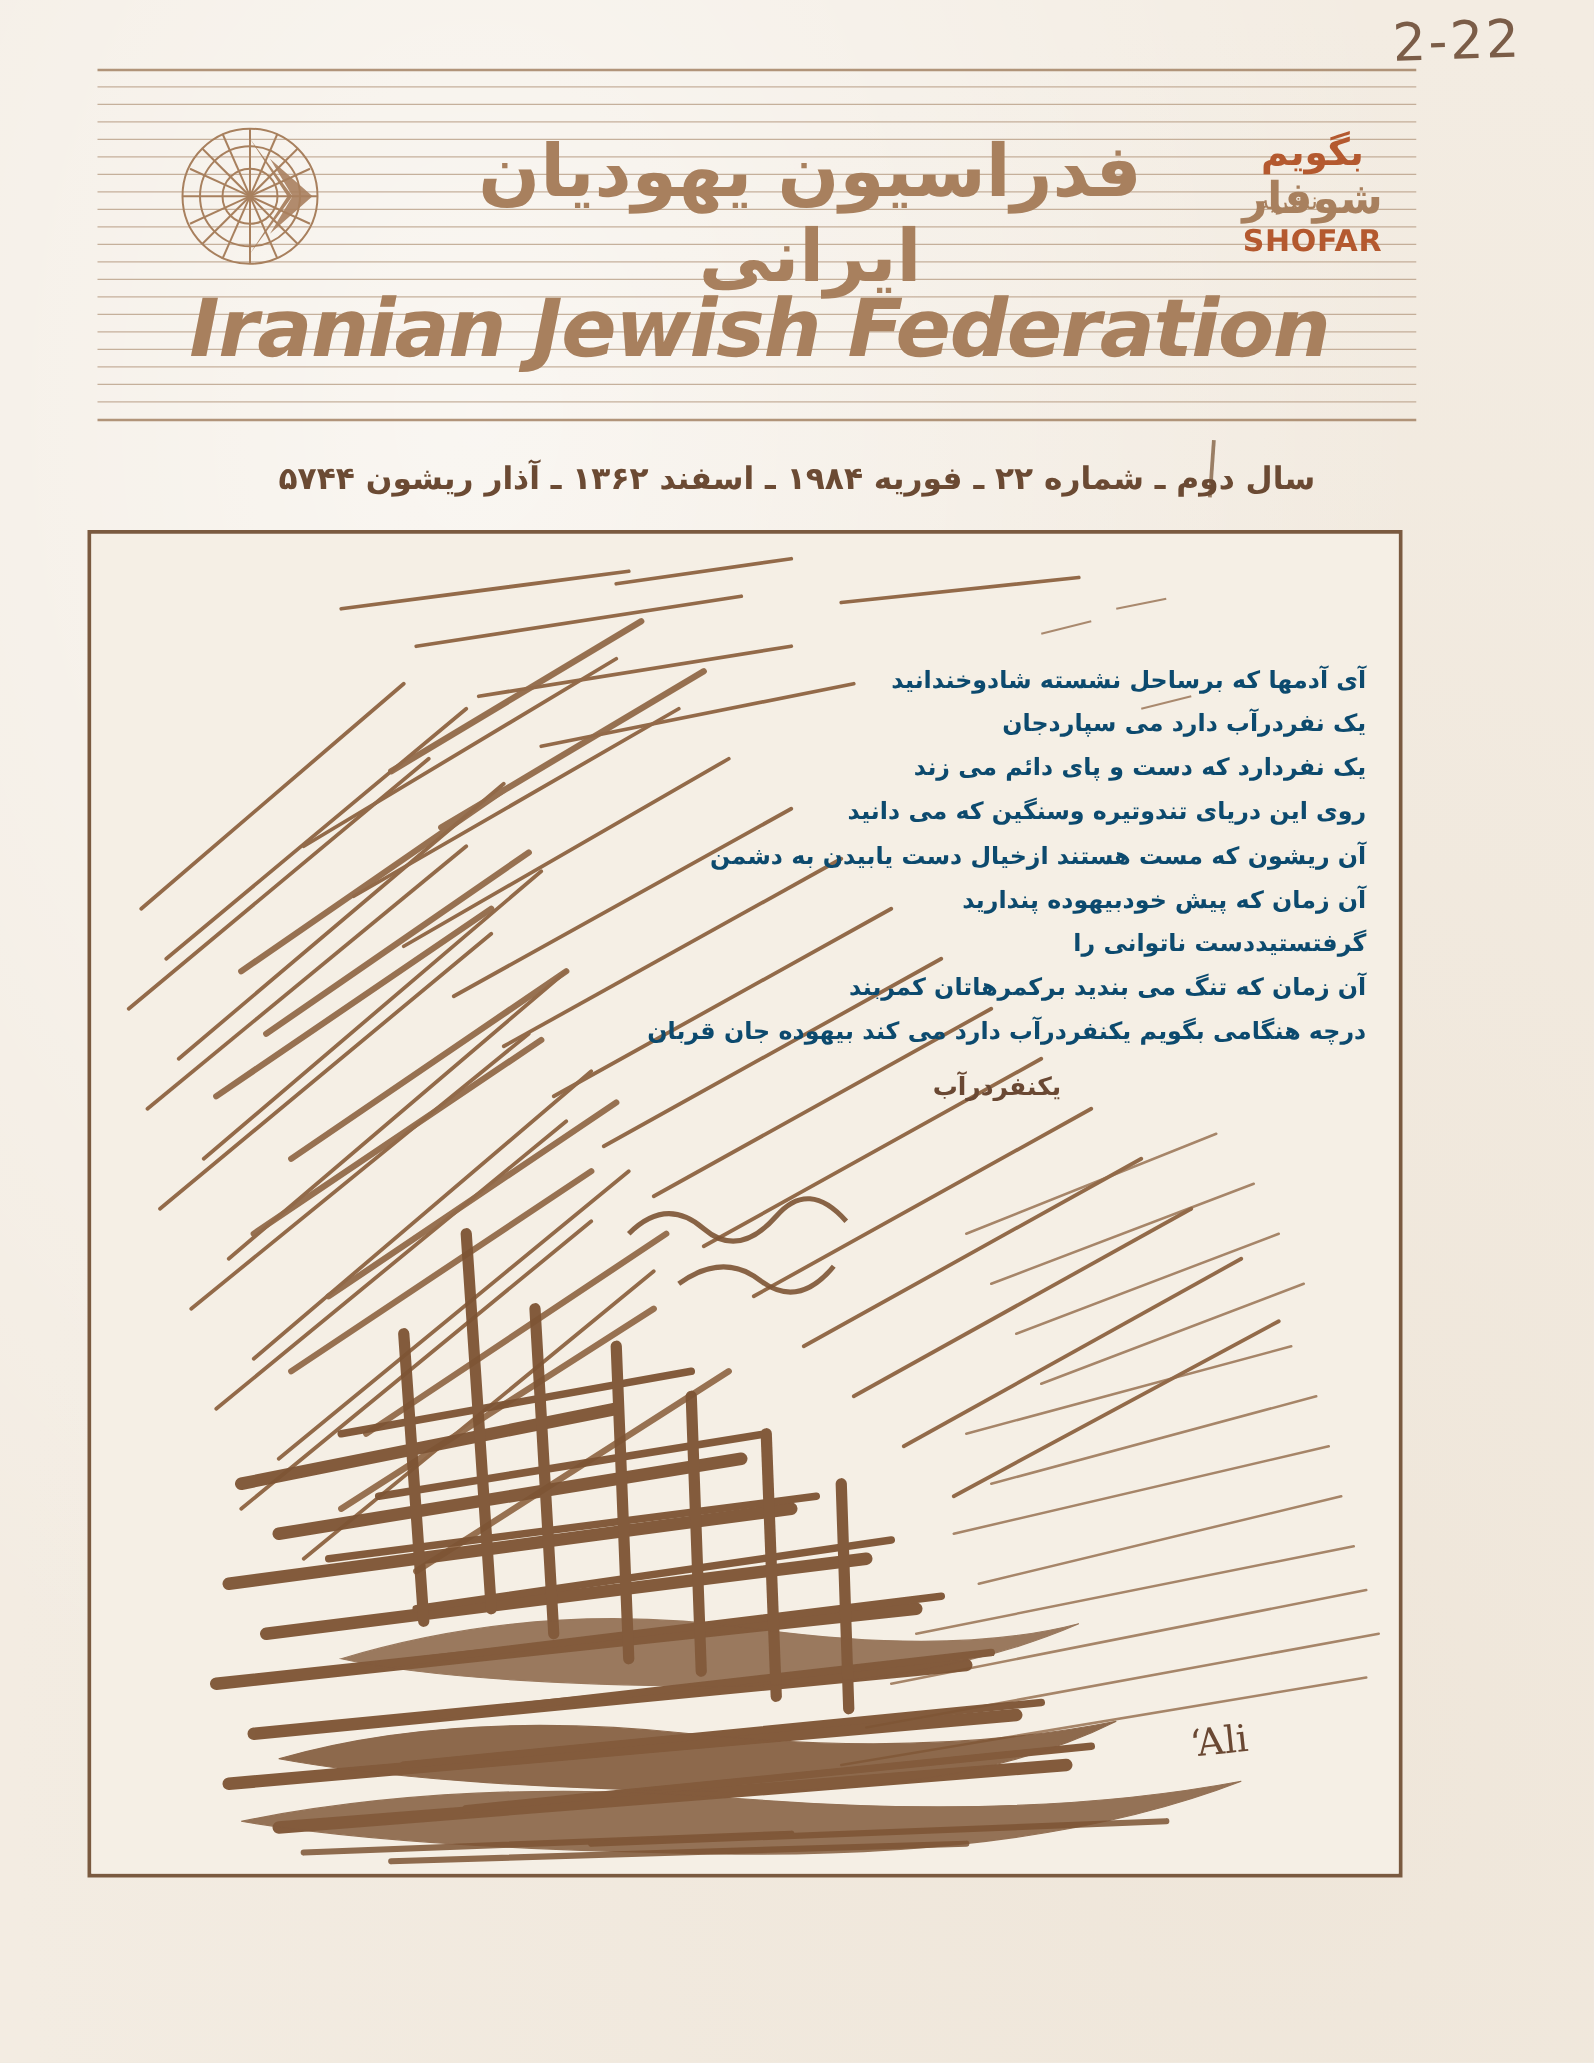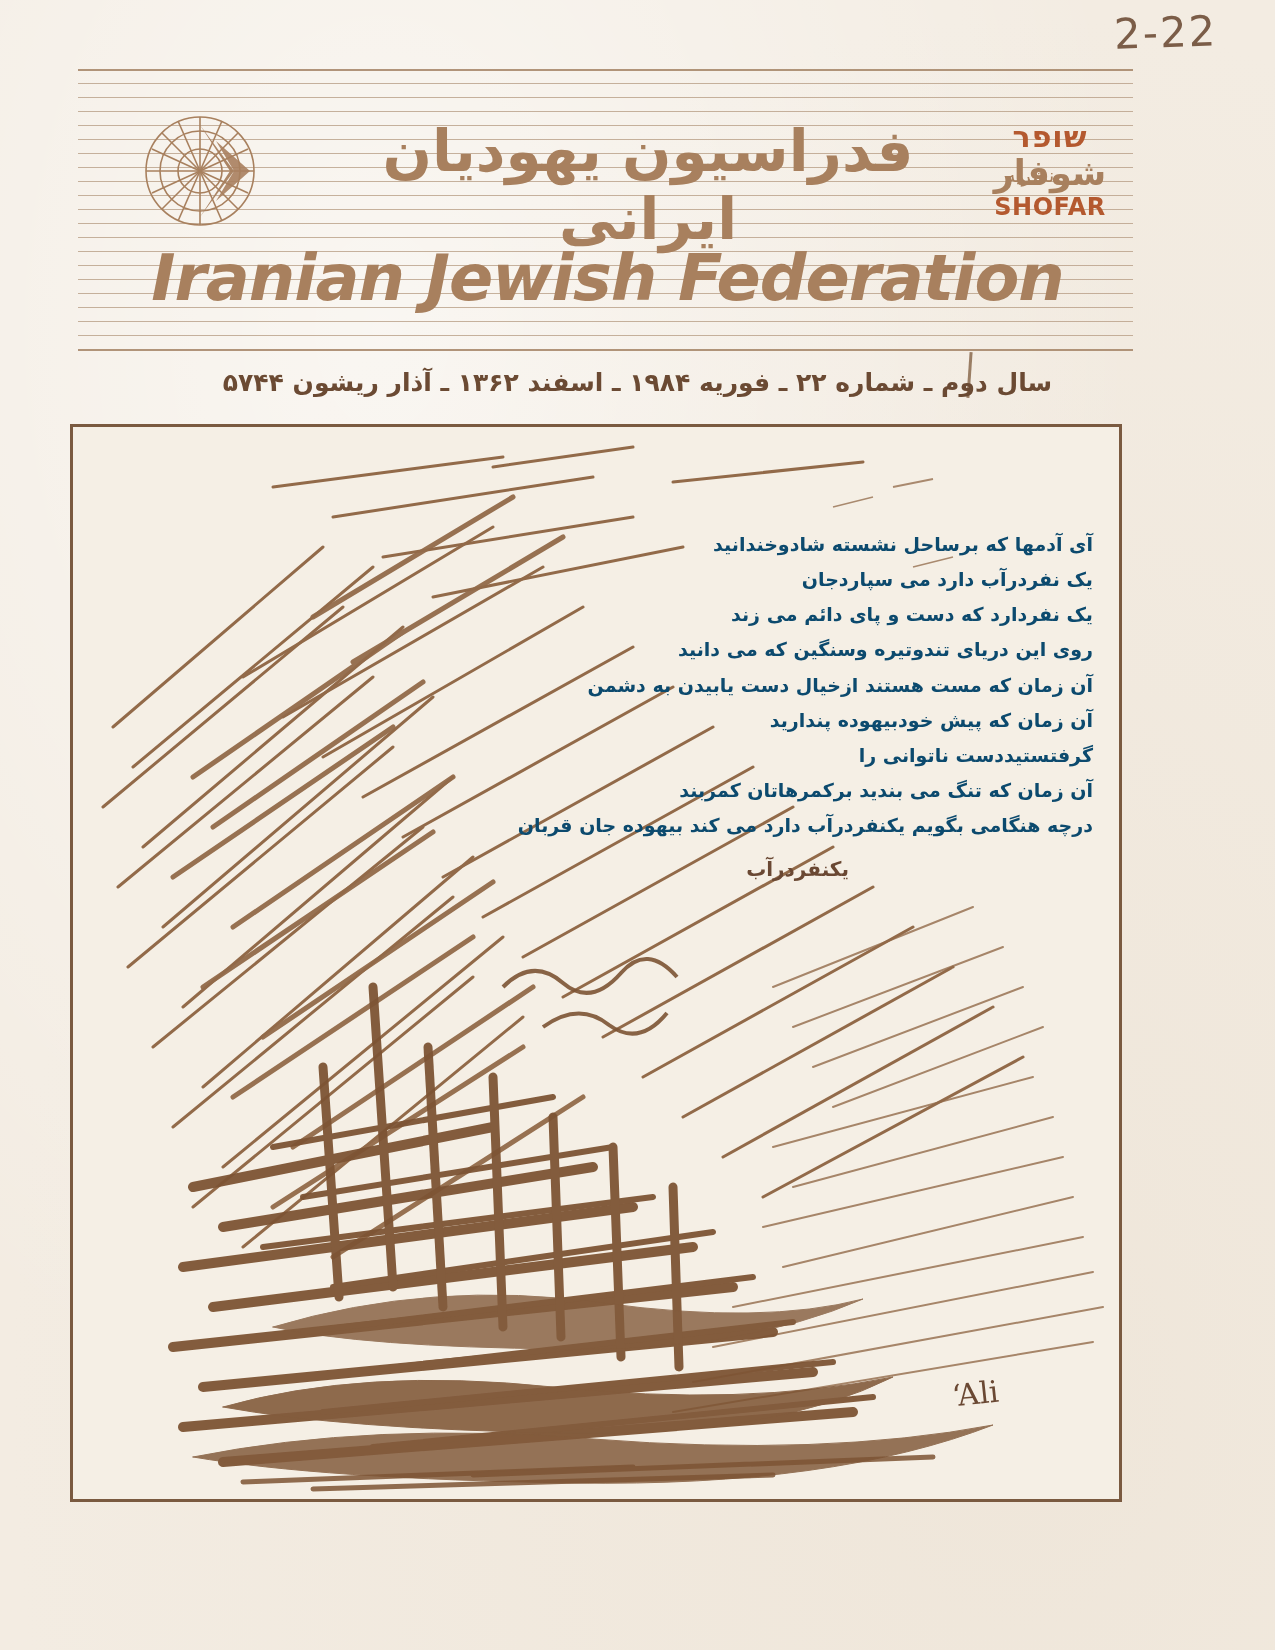--- a/index.html
+++ b/index.html
@@ -36,21 +36,21 @@
     color: #6b4a33;
     transform: rotate(-2deg);
     direction: ltr;
     opacity: 0.88;
   }
 
   
   .masthead {
     position: absolute;
     left: 78px;
-    top: 69px;
+    top: 55px;
     width: 1055px;
     height: 285px;
   }
   .rule {
     position: absolute;
     left: 0;
     width: 100%;
     height: 1px;
     background: #b49a80;
     opacity: 0.75;
@@ -260,21 +260,21 @@
         <path d="M62 14 L92 60 L62 106 L96 60 Z" fill="#a8805e" opacity="0.95"></path>
         <path d="M62 22 L40 60 L62 98 L84 60 Z" fill="#f3ece2" opacity="0.0"></path>
         <path d="M78 30 L112 60 L78 90 L96 60 Z" fill="#a8805e" opacity="0.9"></path>
       </svg>
     </div>
 
     <div class="fa-title">فدراسیون یهودیان ایرانی</div>
     <div class="nashrieh">نشریه</div>
 
     <div class="shofar-block">
-      <div class="shofar-he">שופר</div>
+      <div class="shofar-he">بگویم</div>
       <div class="shofar-fa">شوفار</div>
       <div class="shofar-en">SHOFAR</div>
     </div>
 
     <div class="en-title">Iranian Jewish Federation</div>
   </div>
 
   <div class="issue-tick"></div>
   <div class="issue-line">سال دوم ـ شماره ۲۲ ـ فوریه ۱۹۸۴ ـ اسفند ۱۳۶۲ ـ آذار ریشون ۵۷۴۴</div>
 
@@ -407,21 +407,21 @@
         <line x1="760" y1="80" x2="800" y2="70"></line>
         <line x1="840" y1="140" x2="880" y2="130"></line>
       </g>
     </svg>
 
     <div class="poem">
       <div class="line">آی آدمها که برساحل نشسته شادوخندانید</div>
       <div class="line">یک نفردرآب دارد می سپاردجان</div>
       <div class="line">یک نفردارد که دست و پای دائم می زند</div>
       <div class="line">روی این دریای تندوتیره وسنگین که می دانید</div>
-      <div class="line">آن زمان که مست هستند ازخیال دست یابیدن به دشمن</div>
+      <div class="line">آن ریشون که مست هستند ازخیال دست یابیدن به دشمن</div>
       <div class="line">آن زمان که پیش خودبیهوده پندارید</div>
       <div class="line">گرفتستیددست ناتوانی را</div>
       <div class="line">آن زمان که تنگ می بندید برکمرهاتان کمربند</div>
       <div class="line">درچه هنگامی بگویم یکنفردرآب دارد می کند بیهوده جان قربان</div>
     </div>
     <div class="poet">یکنفردرآب</div>
     <div class="signature">ʻAli</div>
   </div>
 
 </div>

